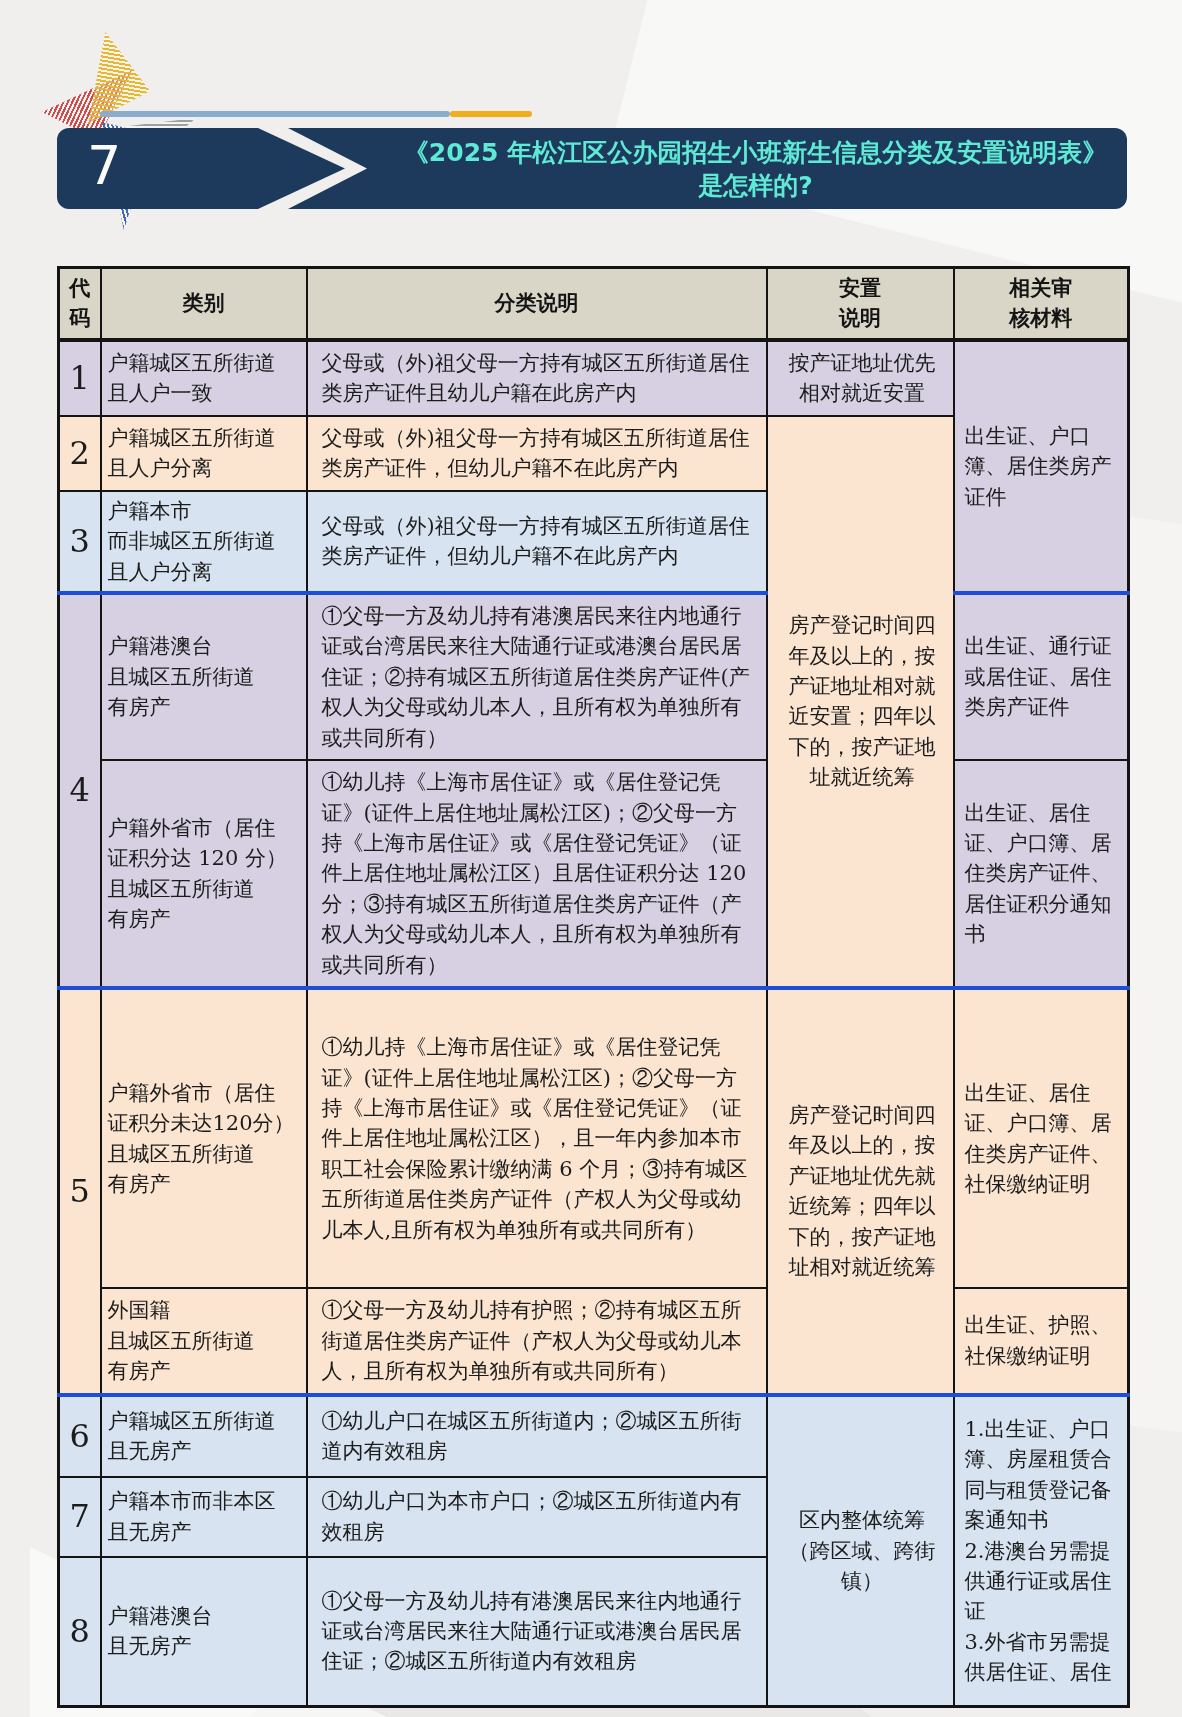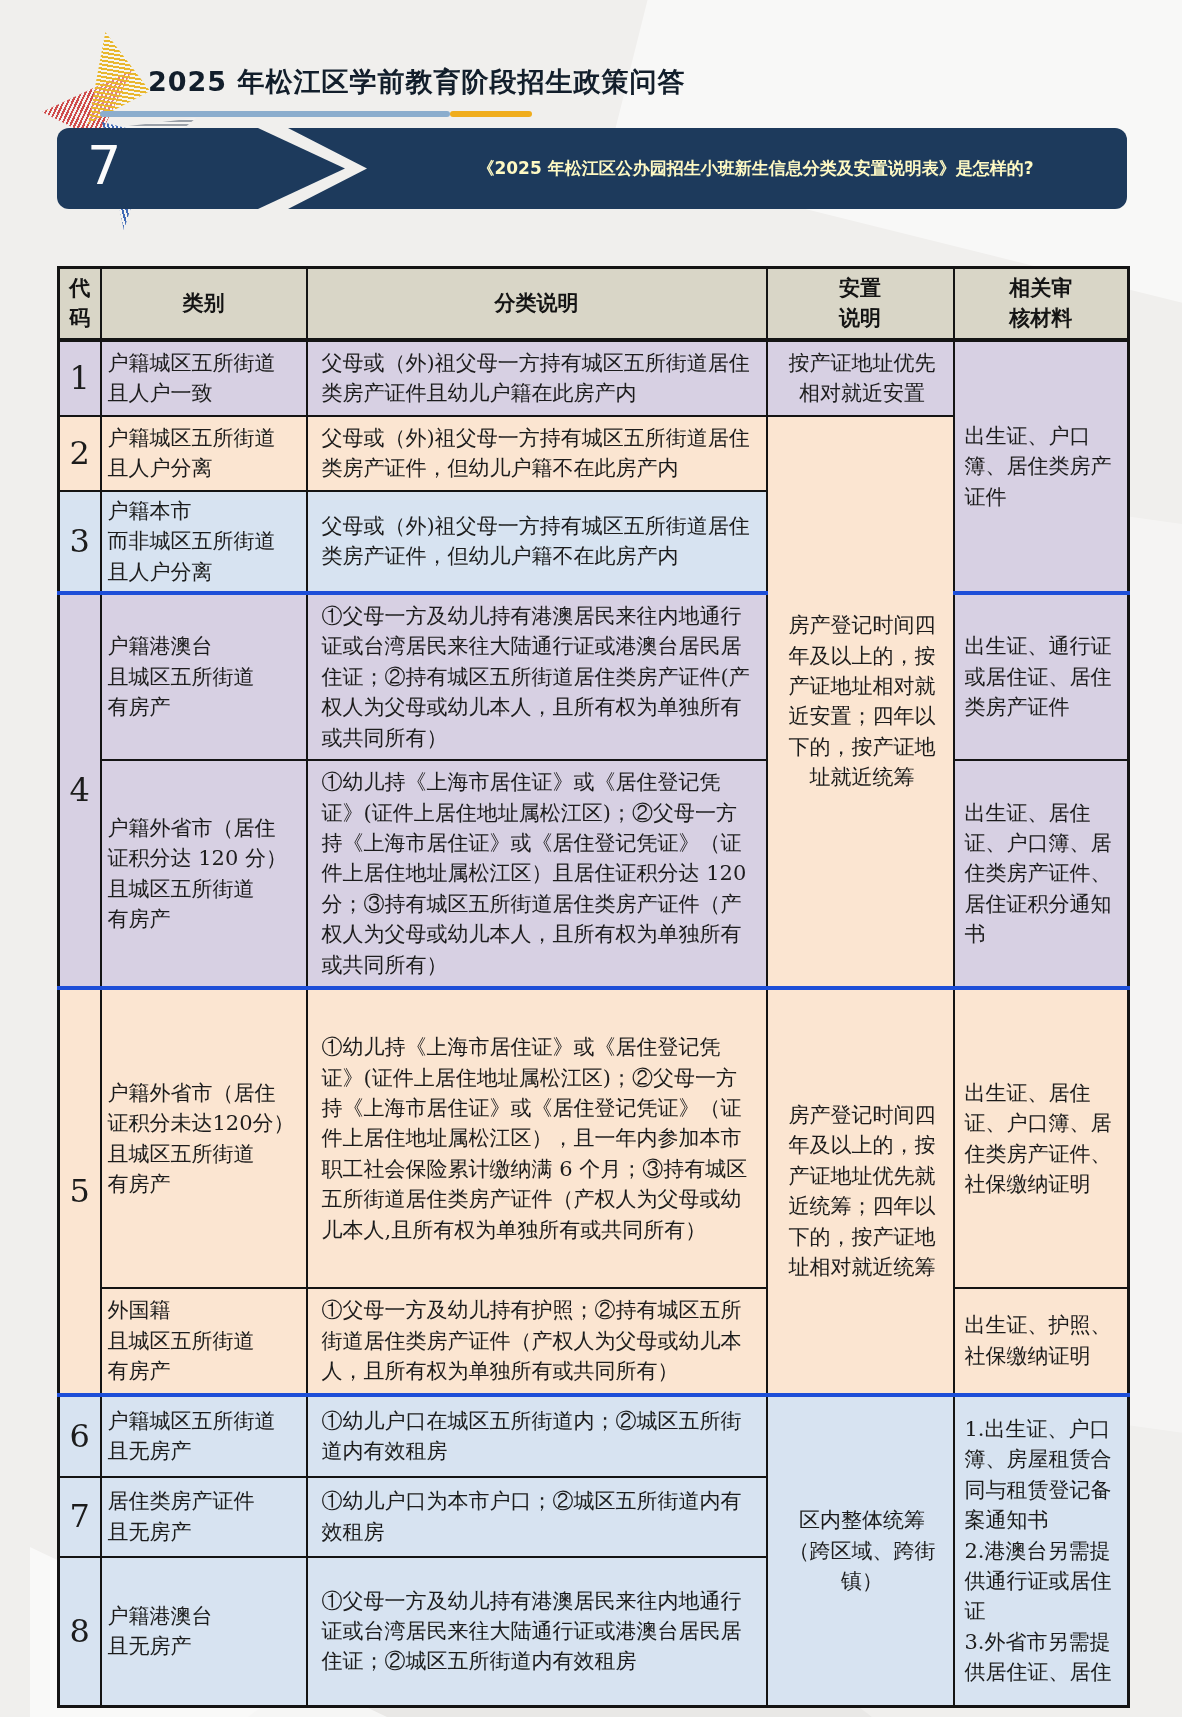--- a/index.html
+++ b/index.html
@@ -67,21 +67,21 @@
     font-size:54px; font-weight:500; color:#fbfbfb; line-height:1.1;
   }
   .qbar {
     position:absolute; left:288px; top:128px; width:839px; height:81px;
     background:#1d3a5c; border-radius:0 12px 12px 0;
     clip-path:polygon(0 0, 100% 0, 100% 100%, 0 100%, 79px 50%);
     display:flex; align-items:center; justify-content:center;
   }
   .qtext {
     font-family:"DejaVu Sans","Liberation Sans",sans-serif;
-    font-weight:bold; font-size:17px; color:#fef9c3;
+    font-weight:bold; font-size:25px; color:#5eead4;
     padding-left:110px; padding-right:14px; text-align:center;
   }
 
   
   .section-title {
     position:absolute; left:97px; top:219px;
     font-size:26px; font-weight:bold; color:#0d0d0d; letter-spacing:1px;
     white-space:nowrap;
   }
 
@@ -139,21 +139,20 @@
   <div class="bg-shape bg-tri-bottom"></div>
   <div class="bg-shape bg-tri-bottom2"></div>
 
   <div class="logo">
     <div class="tri tri-red"></div>
     <div class="tri tri-yellow"></div>
     <div class="tri tri-gray"></div>
     <div class="tri tri-blue"></div>
   </div>
 
-  <div class="doc-title">2025 年松江区学前教育阶段招生政策问答</div>
   <div class="title-rule">
     <span class="blue"></span>
     <span class="yellow"></span>
   </div>
 
   <div class="qnum-block">
     <div class="qnum">7</div>
   </div>
   <div class="qbar">
     <div class="qtext">《2025 年松江区公办园招生小班新生信息分类及安置说明表》是怎样的?</div>
@@ -250,21 +249,21 @@
 且无房产</td>
         <td class="c-desc bg-blue">①幼儿户口在城区五所街道内；②城区五所街道内有效租房</td>
         <td class="c-place bg-blue" rowspan="3">区内整体统筹（跨区域、跨街镇）</td>
         <td class="c-mat bg-blue" rowspan="3">1.出生证、户口簿、房屋租赁合同与租赁登记备案通知书
 2.港澳台另需提供通行证或居住证
 3.外省市另需提供居住证、居住</td>
       </tr>
 
       <tr class="rh7">
         <td class="c-code bg-blue">7</td>
-        <td class="c-cat bg-blue">居住类房产证件
+        <td class="c-cat bg-blue">户籍本市而非本区
 且无房产</td>
         <td class="c-desc bg-blue">①幼儿户口为本市户口；②城区五所街道内有效租房</td>
       </tr>
 
       <tr class="rh8">
         <td class="c-code bg-blue">8</td>
         <td class="c-cat bg-blue">户籍港澳台
 且无房产</td>
         <td class="c-desc bg-blue">①父母一方及幼儿持有港澳居民来往内地通行证或台湾居民来往大陆通行证或港澳台居民居住证；②城区五所街道内有效租房</td>
       </tr>

